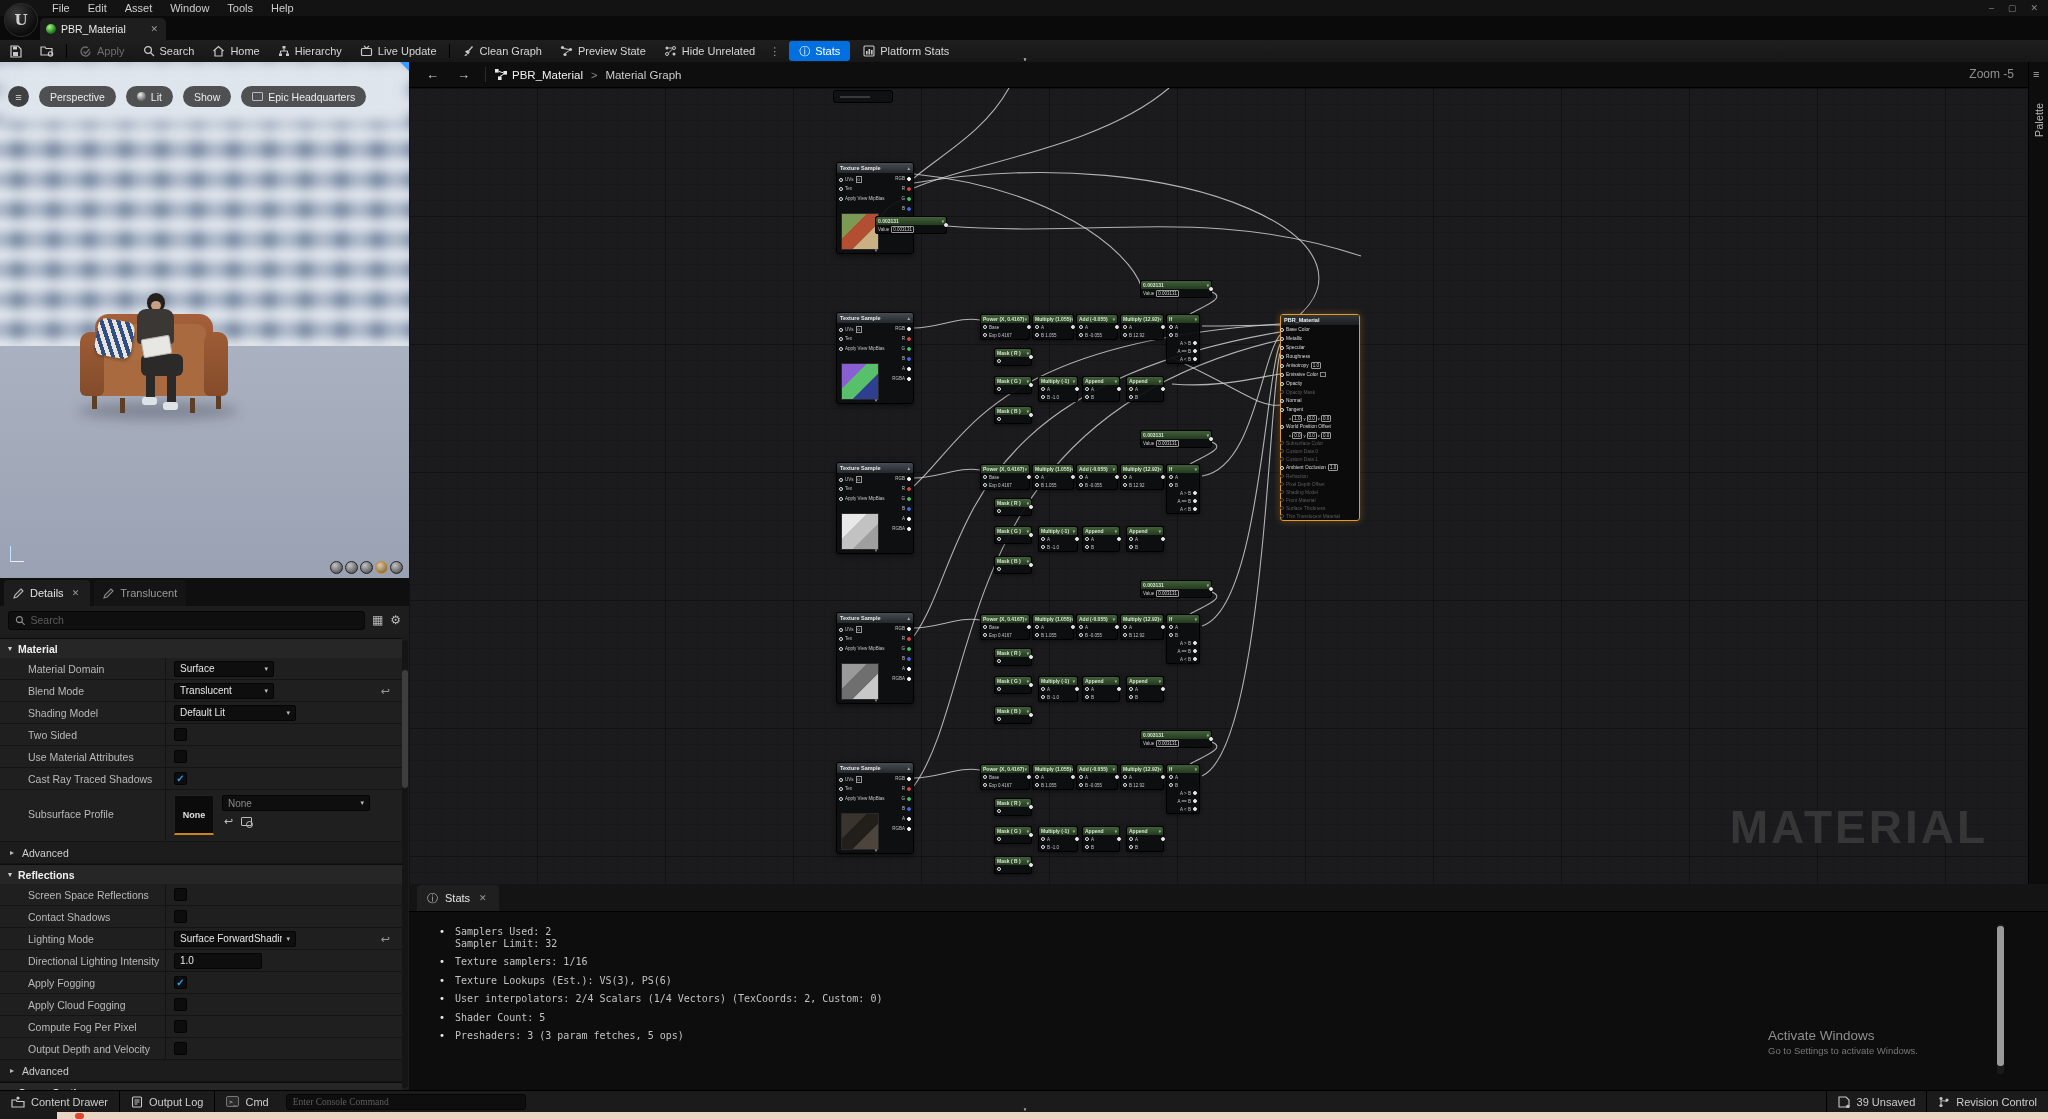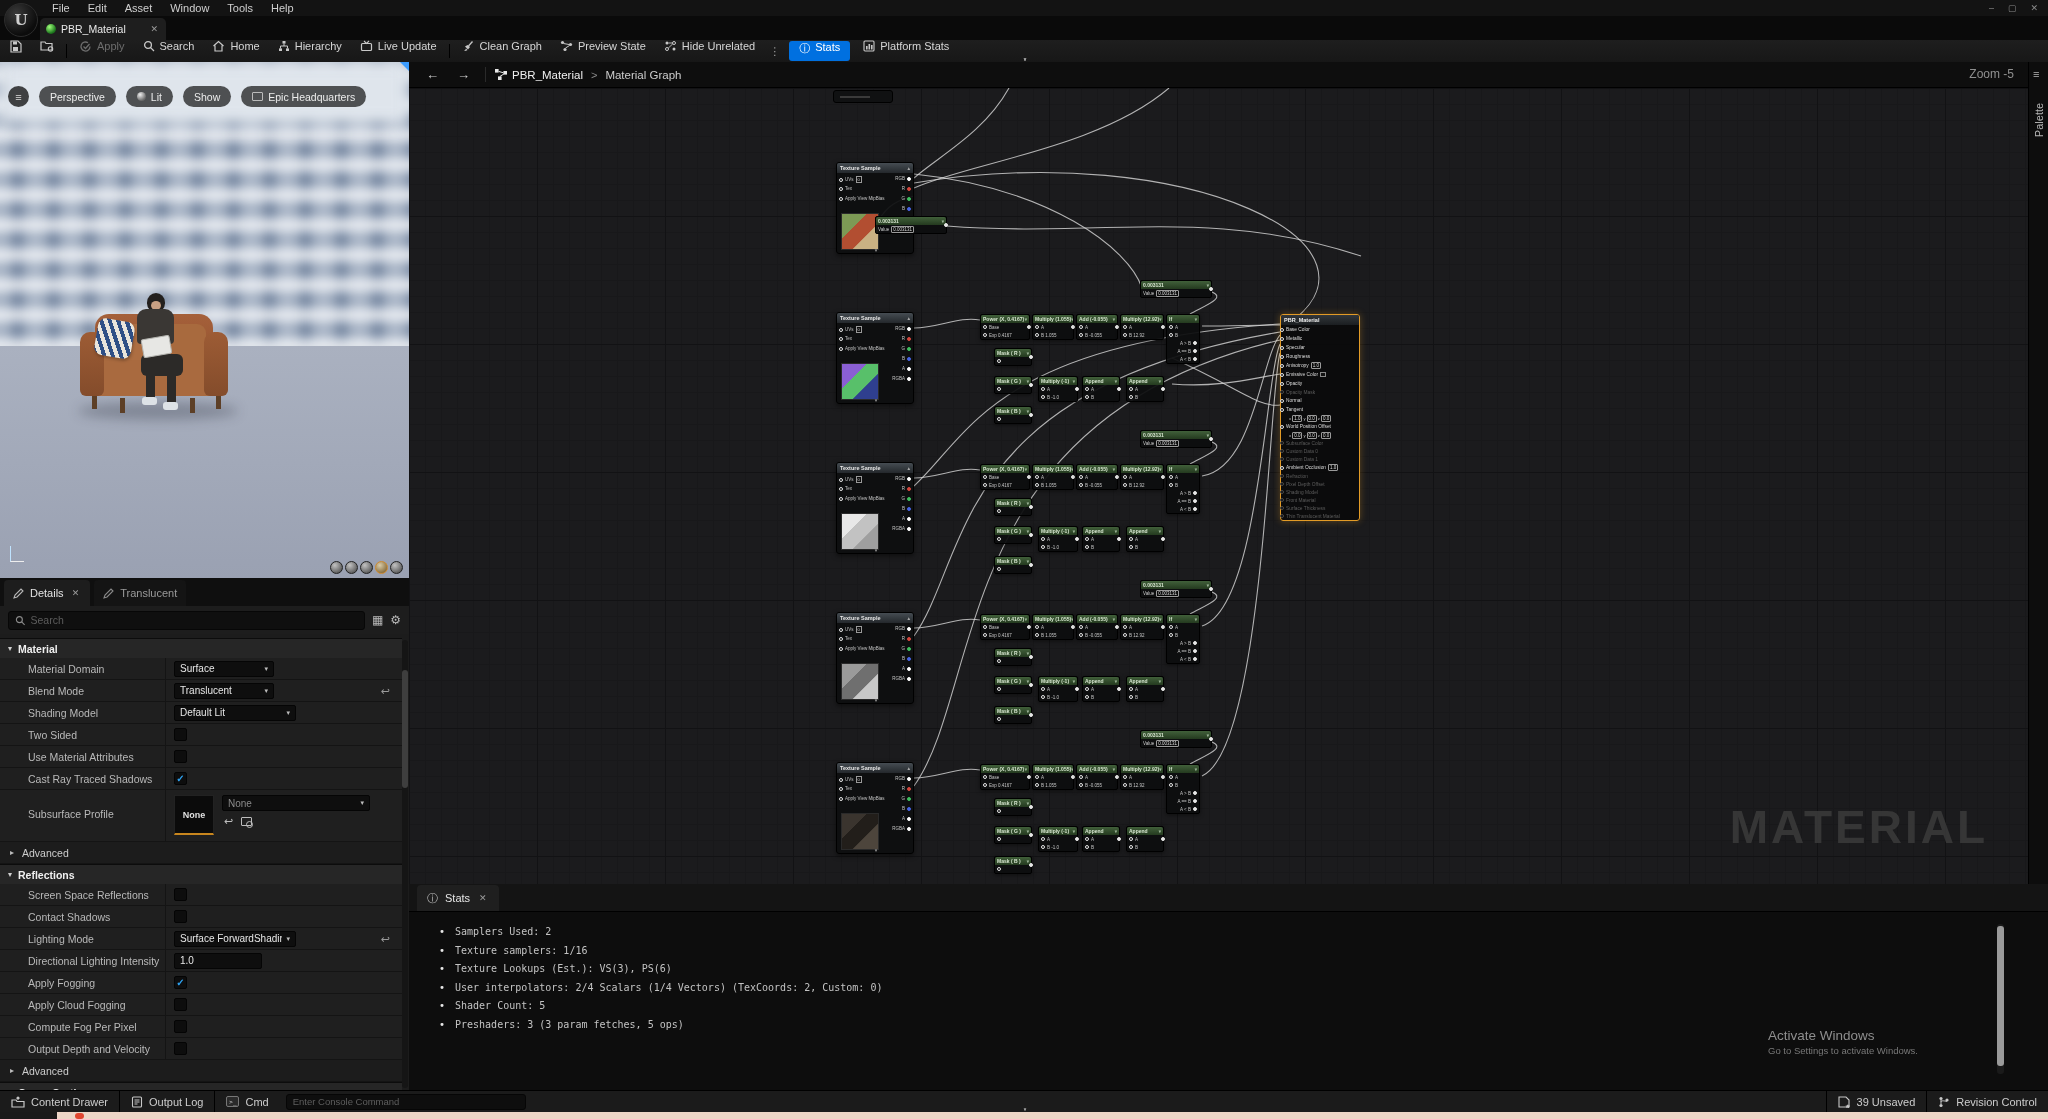--- a/index.html
+++ b/index.html
@@ -10,21 +10,21 @@
 .menu-item{font-size:11px;color:#cfcfcf;padding:0 8px;cursor:default}
 .ue-logo{position:absolute;left:4px;top:3px;width:34px;height:34px;border-radius:50%;background:radial-gradient(circle at 35% 30%,#3a3a3a,#0c0c0c 70%);border:1px solid #2c2c2c;z-index:50;display:flex;align-items:center;justify-content:center;color:#cfcfcf;font-size:15px;font-weight:bold;font-family:"DejaVu Serif",serif}
 .win-controls{position:absolute;right:4px;top:0;height:16px;display:flex;align-items:center;gap:14px;padding-right:6px}
 .win-controls span{font-size:9px;color:#8a8a8a}
 .tabbar{position:absolute;left:0;top:16px;width:2048px;height:24px;background:#0a0a0a}
 .tab{position:absolute;left:40px;top:2px;width:126px;height:22px;background:#1e1e1e;border-radius:5px 5px 0 0;display:flex;align-items:center;padding:0 6px;gap:5px}
 .mat-sphere{width:10px;height:10px;border-radius:50%;background:radial-gradient(circle at 35% 30%,#9fff7a,#1f7a1f 65%,#0a3a0a);flex:none}
 .tab-label{font-size:10.5px;color:#e8e8e8;white-space:nowrap;flex:1}
 .tab-close{font-size:9px;color:#9a9a9a;padding:0 2px}
 .toolbar{position:absolute;left:0;top:40px;width:2048px;height:22px;background:linear-gradient(#1e1e1e,#171717);display:flex;align-items:center;font-size:11px;color:#d6d6d6}
-.tbtn{display:flex;gap:5px;padding:0 9px;height:22px;white-space:nowrap;cursor:default}
+.tbtn{display:flex;align-items:center;gap:5px;padding:0 9px;height:22px;white-space:nowrap;cursor:default}
 .tbtn svg{flex:none}
 .tbtn.disabled{color:#6d6d6d}
 .tbtn.disabled svg *{stroke:#6d6d6d}
 .tbtn.primary{background:#0070e0;color:#fff;border-radius:3px;height:20px;margin:0 4px;padding:0 10px}
 .tsep{width:1px;height:14px;background:#000;margin:0 3px;flex:none}
 .tcaret{font-size:8px;color:#9f9f9f;margin-left:1px}
 .tdots{font-size:11px;color:#9f9f9f;padding:0 5px}
 
 .left-col{position:absolute;left:0;top:62px;width:409px;height:1028px;background:#161616;border-right:1px solid #000}
 .right-col{position:absolute;left:409px;top:62px;width:1639px;height:1028px}
@@ -161,21 +161,21 @@
 .sp-scroll{position:absolute;right:44px;top:40px;width:7px;height:150px;background:#1a1a1a;border-radius:3px}
 .sp-thumb{position:absolute;left:0;top:2px;width:7px;height:140px;background:#9a9a9a;border-radius:3px}
 .activate{position:absolute;right:130px;bottom:34px;text-align:left}
 .activate .a1{font-size:13.5px;color:#8e8e8e}
 .activate .a2{font-size:9.5px;color:#787878;margin-top:2px}
 
 .statusbar{position:absolute;left:0;top:1090px;width:2048px;height:22px;background:#1b1b1b;border-top:1px solid #000;display:flex;align-items:center;font-size:11px;color:#cdcdcd}
 .sb-chip{display:flex;align-items:center;gap:6px;padding:0 11px;height:22px;white-space:nowrap}
 .sb-sep{width:1px;height:22px;background:#000}
 .console{width:240px;height:16px;background:#0e0e0e;border:1px solid #060606;border-radius:3px;margin-left:6px;display:flex;align-items:center;padding:0 6px}
-.console input{background:transparent;border:0;outline:none;width:100%;font-family:Liberation Sans, sans-serif;font-size:9.5px;color:#bbb}
+.console input{background:transparent;border:0;outline:none;width:100%;font-family:Liberation Serif, serif;font-size:9.5px;color:#bbb}
 .console input::placeholder{color:#5e5e5e}
 .sb-right{margin-left:auto;display:flex;align-items:center;height:22px}
 .taskbar-strip{position:absolute;left:0;top:1112px;width:2048px;height:7px;background:#edd5c6}
 .taskbar-dark{position:absolute;left:0;top:0;width:57px;height:7px;background:#1a1a1a}
 .taskbar-dot{position:absolute;left:75px;top:1px;width:9px;height:6px;border-radius:3px;background:#e0452f}
 .cmd-icon{width:13px;height:11px;background:#2a2a2a;border:1px solid #777;border-radius:2px;font-size:6px;color:#ddd;display:flex;align-items:center;justify-content:center;font-family:"DejaVu Sans Mono",monospace}
 svg.gicon{display:block}
 </style>
 </head>
 <body>
@@ -1479,20 +1479,21 @@
           <span class="d-icon">ⓘ</span>
           <span>Stats</span>
           <span class="tab-close">✕</span>
         </div>
       </div>
       <div id="stats-content">
           <div class="stat-item">
             <div class="bullet">•</div>
             <div class="stat-lines">
               <div class="stat-line">Samplers Used: 2</div>
+              <div class="stat-line">Sampler Limit: 32</div>
             </div>
           </div>
           <div class="stat-item">
             <div class="bullet">•</div>
             <div class="stat-lines">
               <div class="stat-line">Texture samplers: 1/16</div>
             </div>
           </div>
           <div class="stat-item">
             <div class="bullet">•</div>

